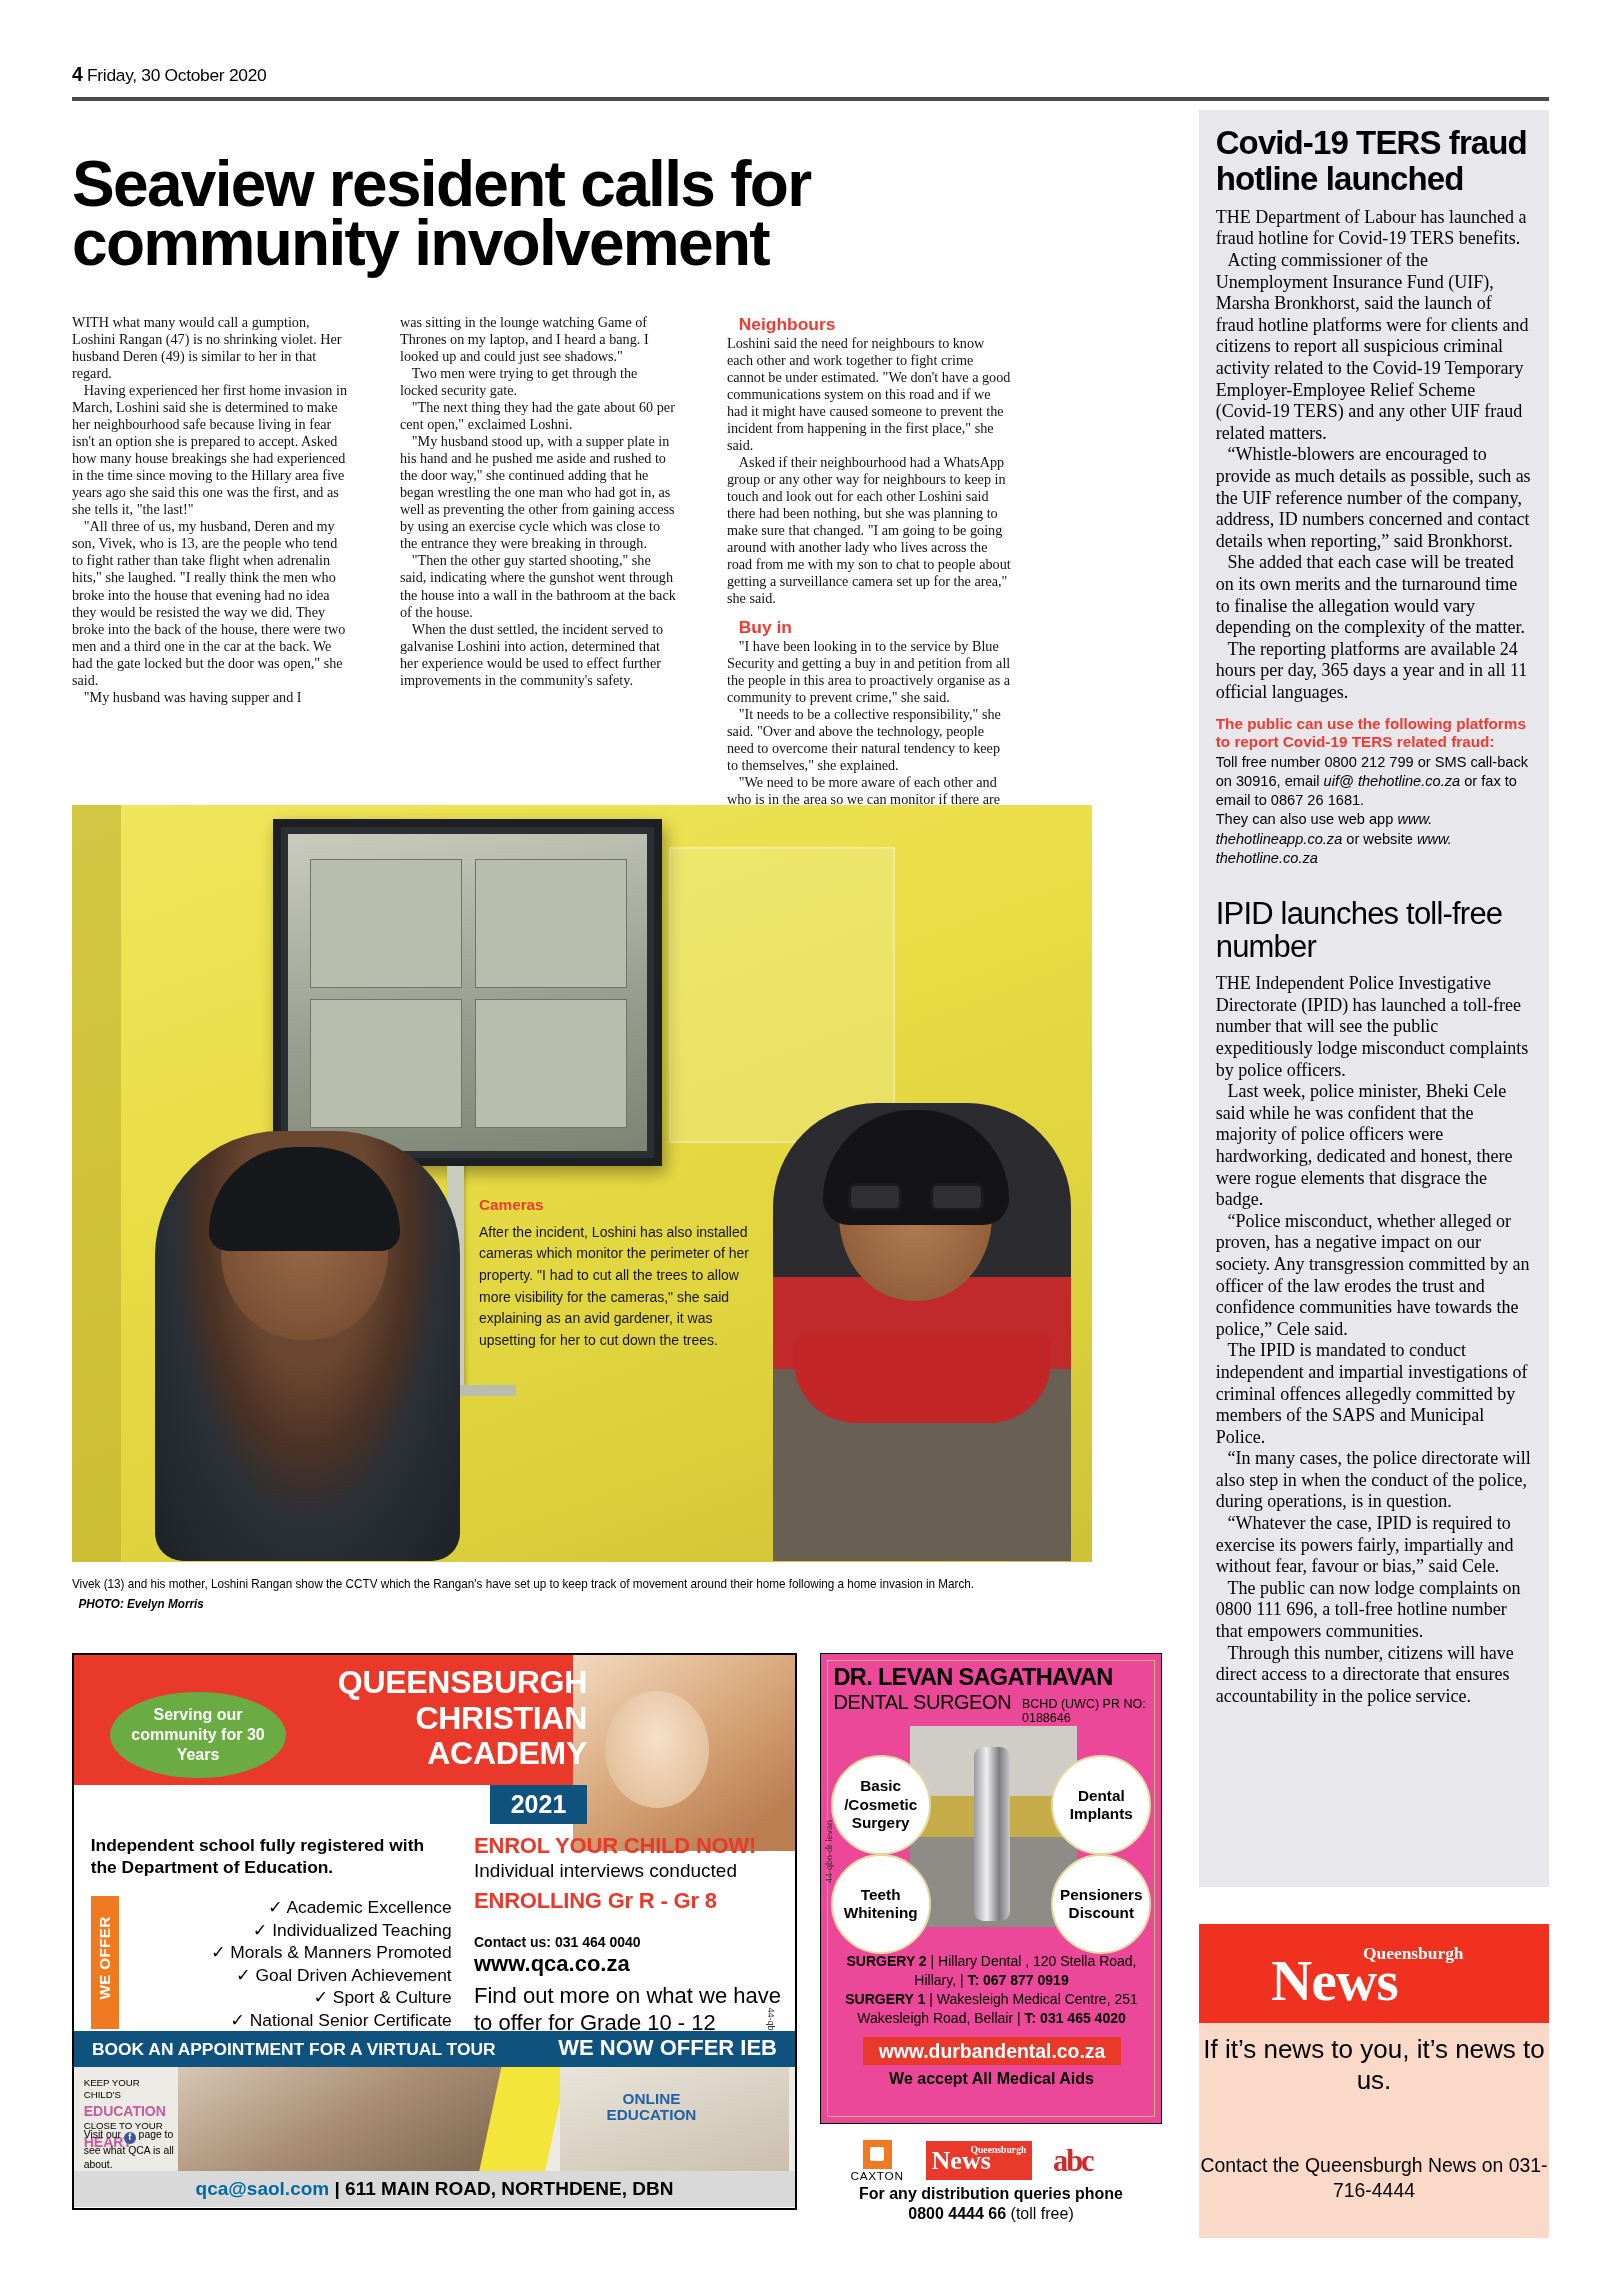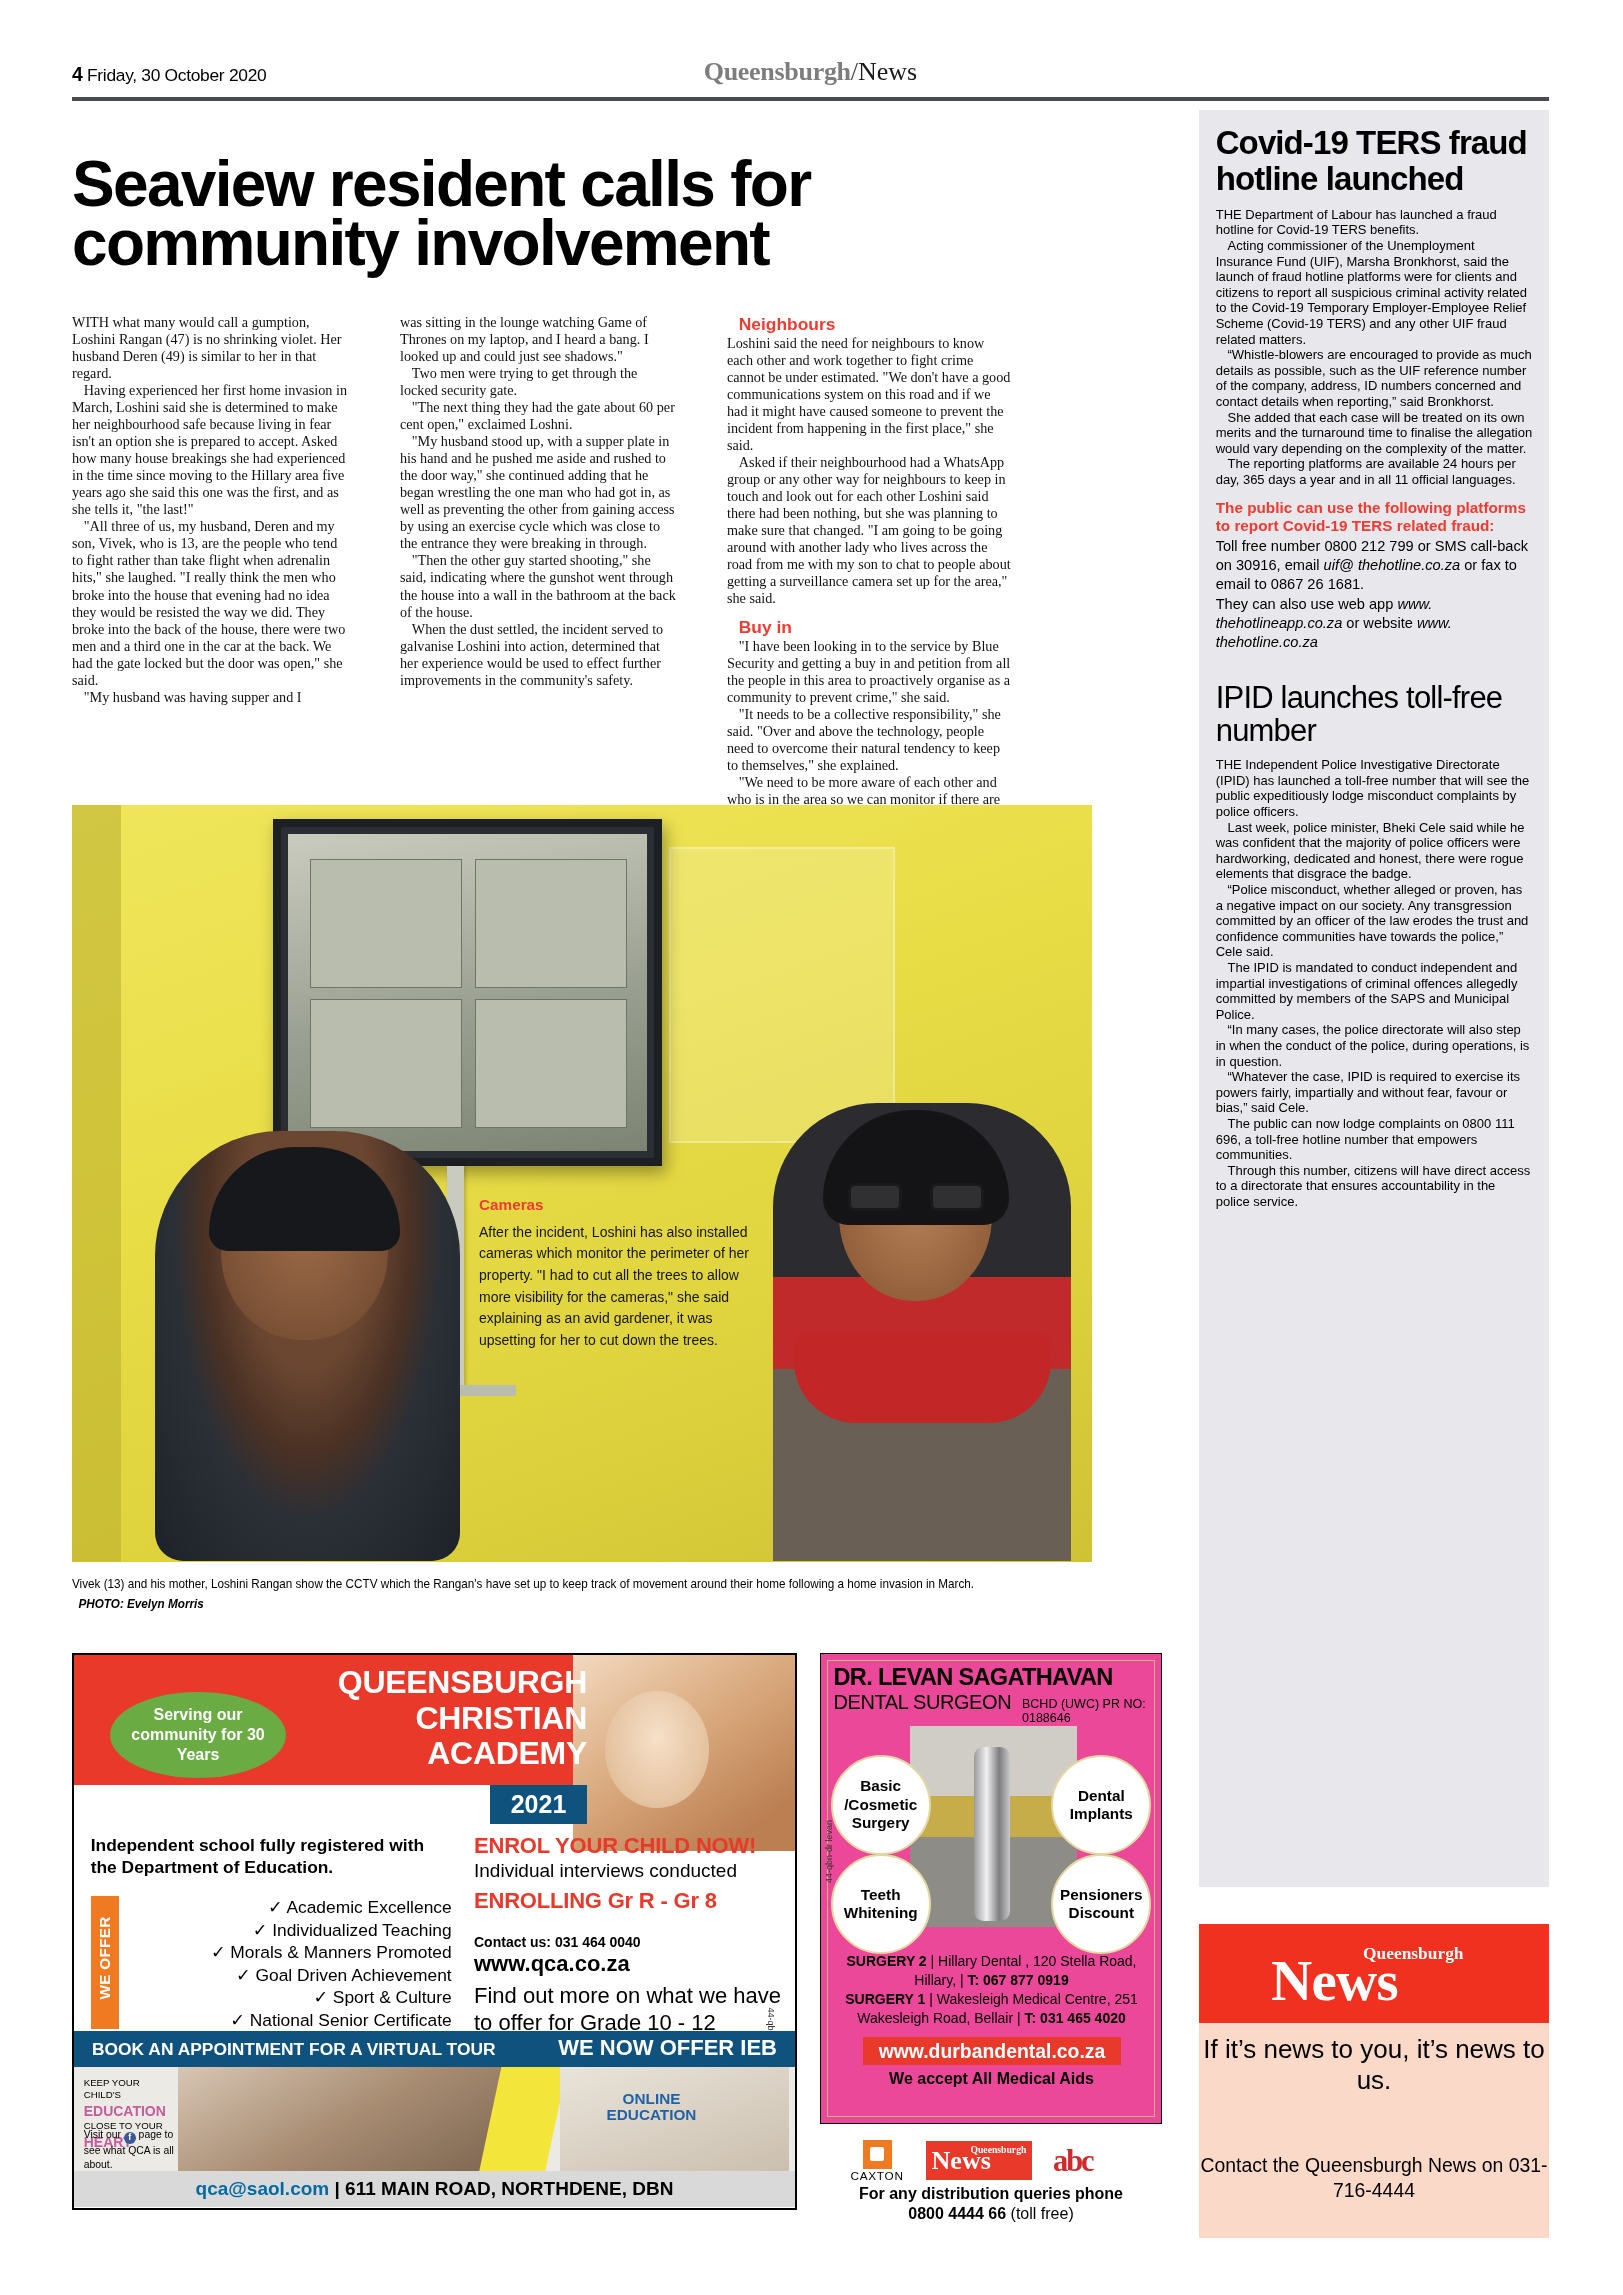--- a/index.html
+++ b/index.html
@@ -63,21 +63,21 @@
   #photo-credit{position:absolute;left:72px;top:1574px;width:1020px;
       font-family:"Liberation Sans",sans-serif;font-size:13px;line-height:1.55;
       transform:scaleX(.9);transform-origin:left top;}
   #photo-credit i{font-style:italic;font-weight:bold;}
 
   
   #sidebar{position:absolute;left:1199px;top:110px;width:350px;height:1777px;background:#e7e7ec;}
   .sb-inner{position:absolute;left:16.7px;top:15.3px;width:317px;}
   .sb-head{font-family:"Liberation Sans",sans-serif;font-weight:bold;font-size:33px;line-height:1.07;letter-spacing:-0.9px;margin:0 0 11px 0;}
   .sb-head2{font-family:"Liberation Sans",sans-serif;font-weight:normal;font-size:31px;line-height:1.07;letter-spacing:-0.8px;margin:0 0 9.7px 0;}
-  .sb-body{font-family:Liberation Sans, sans-serif;font-size:13px;line-height:1.2;}
+  .sb-body{font-family:Liberation Serif, serif;font-size:18px;line-height:1.2;}
   .sb-body p{margin:0;text-indent:11.8px;}
   .sb-body p.noind{text-indent:0;}
   .sb-redhead{font-family:"Liberation Sans",sans-serif;font-weight:bold;font-size:15.3px;line-height:1.18;color:#ef3b32;margin:11px 0 2.1px 0;}
   .sb-sans{font-family:"Liberation Sans",sans-serif;font-size:14.6px;line-height:1.32;}
   .sb-sans i{font-style:italic;}
   #ipid-block{margin-top:29px;}
 
   
   #ad-qca{position:absolute;left:72px;top:1653px;width:725px;height:557px;border:2.1px solid #000;box-sizing:border-box;background:#fff;overflow:hidden;}
   .qca-top{position:absolute;left:0;top:0;width:100%;height:130px;background:#e8392b;}
@@ -182,23 +182,20 @@
 </head>
 <body>
 
 <div class="page">
 
   <div id="masthead">
     <div class="folio">
       <b>4</b>
       <span>Friday, 30 October 2020</span>
     </div>
-    <div class="mast-center">
-      <span class="mast-q">Queensburgh</span><span class="mast-slash">/</span><span class="mast-n">News</span>
-    </div>
   </div>
   <div id="mast-rule"></div>
 
   <h1 id="headline">Seaview resident calls for community involvement</h1>
 
   <div class="story-col" id="col1">
     <p class="noind">WITH what many would call a gumption, Loshini Rangan (47) is no shrinking violet. Her husband Deren (49) is similar to her in that regard.</p>
     <p>Having experienced her first home invasion in March, Loshini said she is determined to make her neighbourhood safe because living in fear isn't an option she is prepared to accept. Asked how many house breakings she had experienced in the time since moving to the Hillary area five years ago she said this one was the first, and as she tells it, "the last!"</p>
     <p>"All three of us, my husband, Deren and my son, Vivek, who is 13, are the people who tend to fight rather than take flight when adrenalin hits," she laughed. "I really think the men who broke into the house that evening had no idea they would be resisted the way we did. They broke into the back of the house, there were two men and a third one in the car at the back. We had the gate locked but the door was open," she said.</p>
     <p>"My husband was having supper and I</p>

